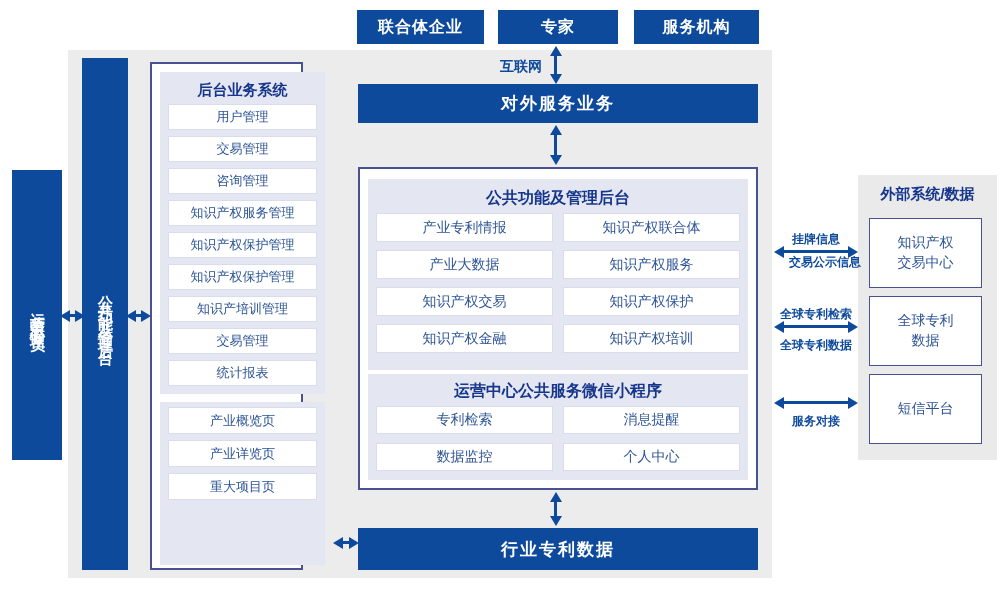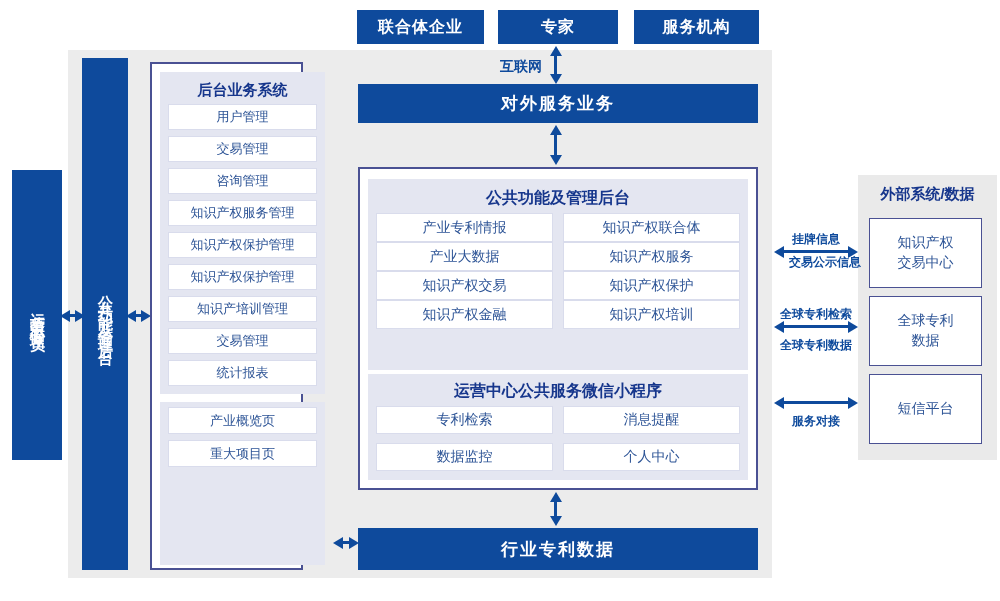--- a/index.html
+++ b/index.html
@@ -25,21 +25,21 @@
   .section { position:absolute; background:#e4e6f1; }
   .section-title { text-align:center; font-weight:bold; color:#16368c; }
 
   .item { background:#fff; border:1px solid #d9dcec; color:#2d5496; text-align:center;
           display:flex; align-items:center; justify-content:center; }
 
   .backend-item { height:26px; margin:0 8px 6px 8px; font-size:13px; }
   .dash-item    { height:27px; margin:0 8px 6px 8px; font-size:13px; }
 
   .grid { display:grid; grid-template-columns:1fr 1fr; column-gap:10px; padding:0 8px; }
-  .portal-grid { }
+  .portal-grid { row-gap:8px; }
   .mini-grid   { row-gap:9px;font-family:Liberation Serif, serif; }
   .grid .item  { height:29px; font-size:14px; }
   .mini-grid .item { height:28px; }
 
   .internet-label { position:absolute; left:470px; top:58px; width:72px; text-align:right;
                     font-size:14px; font-weight:bold; color:#0e4a9c; }
 
   
   .arrow-h { position:absolute; height:3px; background:#0e4a9c; }
   .arrow-h::before, .arrow-h::after { content:""; position:absolute; top:50%; transform:translateY(-50%);
@@ -94,20 +94,21 @@
       <div class="item backend-item">咨询管理</div>
       <div class="item backend-item">知识产权服务管理</div>
       <div class="item backend-item">知识产权保护管理</div>
       <div class="item backend-item">知识产权保护管理</div>
       <div class="item backend-item">知识产培训管理</div>
       <div class="item backend-item">交易管理</div>
       <div class="item backend-item">统计报表</div>
     </div>
     <div class="section" style="left:8px;top:338px;width:165px;height:163px;padding-top:5px;">
       <div class="item dash-item">产业概览页</div>
+      <div class="item dash-item">产业详览页</div>
       <div class="item dash-item">重大项目页</div>
     </div>
   </div>
 
   <div class="container" style="left:358px;top:167px;width:400px;height:323px;">
     <div class="section" style="left:8px;top:10px;width:380px;height:191px;padding-top:5px;">
       <div class="section-title" style="font-size:16px;height:29px;line-height:27px;">公共功能及管理后台</div>
       <div class="grid portal-grid">
         <div class="item">产业专利情报</div>
         <div class="item">知识产权联合体</div>

